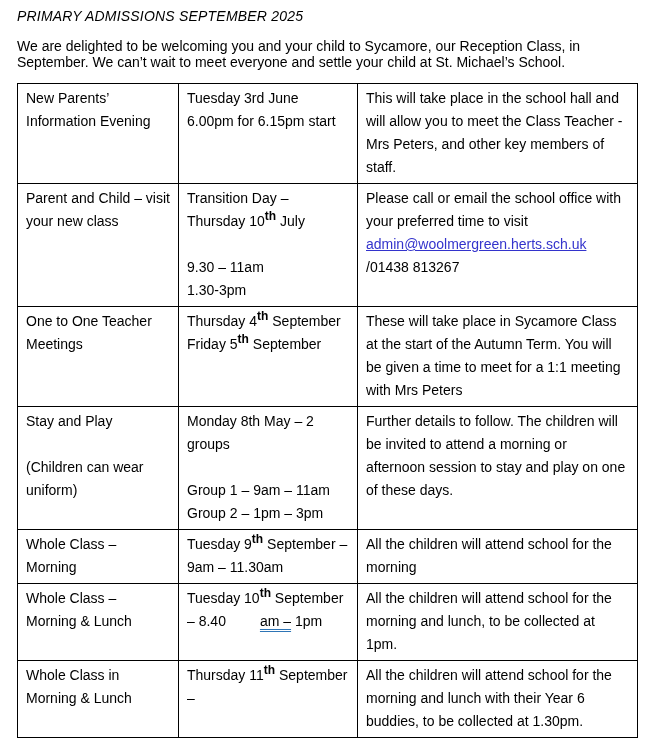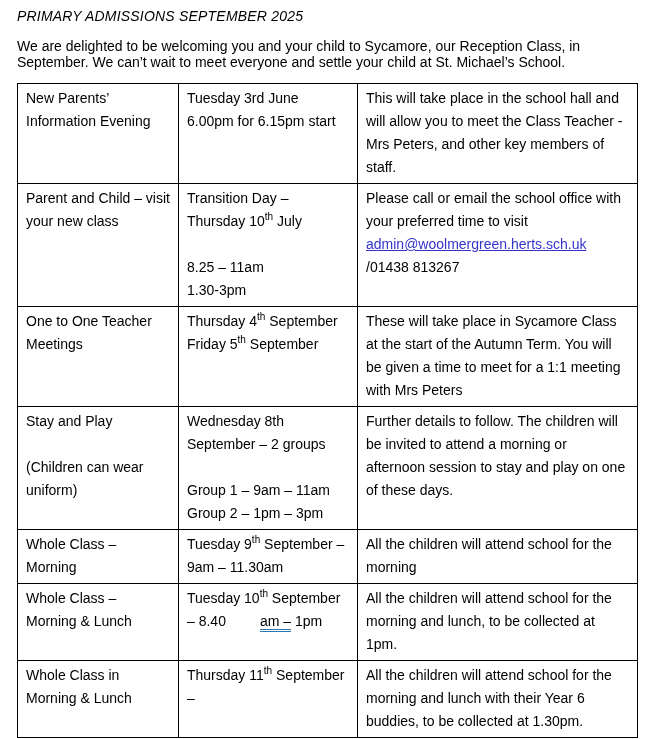--- a/index.html
+++ b/index.html
@@ -49,23 +49,24 @@
   }
   tr.r1 { height: 72px; }
   tr.r2 { height: 90px; }
   tr.r3 { height: 88px; }
   tr.r4 { height: 110px; }
   tr.r5 { height: 50px; }
   tr.r6 { height: 69px; }
   tr.r7 { height: 69px; }
   td .line { min-height: 23px; }
   sup {
-    font-size: 10px;
+    font-size: 12px;
     line-height: 0;
     vertical-align: super;
+    font-weight: bold;
   }
   a.email-link {
     color: var(--link, #3333cc);
     text-decoration: underline;
   }
   .grammar-mark {
     text-decoration: underline;
     text-decoration-style: double;
     text-decoration-color: var(--grammar, #2e75b6);
     text-underline-offset: 3px;
@@ -100,21 +101,21 @@
             <div class="line"><span>This will take place in the school hall and will allow you to meet the Class Teacher - Mrs Peters, and other key members of staff.</span></div>
           </td>
         </tr>
         <tr class="r2">
           <td>
             <div class="line"><span>Parent and Child – visit your new class</span></div>
           </td>
           <td>
             <div class="line"><span>Transition Day – Thursday 10</span><sup>th</sup><span> July</span></div>
             <div class="line">&nbsp;</div>
-            <div class="line"><span>8.25 – 11am</span></div>
+            <div class="line"><span>9.30 – 11am</span></div>
             <div class="line"><span>1.30-3pm</span></div>
           </td>
           <td>
             <div class="line"><span>Please call or email the school office with your preferred time to visit </span><a class="email-link" href="mailto:admin@woolmergreen.herts.sch.uk">admin@woolmergreen.herts.sch.uk</a><span> /01438 813267</span></div>
           </td>
         </tr>
         <tr class="r3">
           <td>
             <div class="line"><span>One to One Teacher Meetings</span></div>
           </td>
@@ -126,21 +127,21 @@
             <div class="line"><span>These will take place in Sycamore Class at the start of the Autumn Term. You will be given a time to meet for a 1:1 meeting with Mrs Peters</span></div>
           </td>
         </tr>
         <tr class="r4">
           <td>
             <div class="line"><span>Stay and Play</span></div>
             <div class="line">&nbsp;</div>
             <div class="line"><span>(Children can wear uniform)</span></div>
           </td>
           <td>
-            <div class="line"><span>Wednesday 8th September – 2 groups</span></div>
+            <div class="line"><span>Monday 8th May – 2 groups</span></div>
             <div class="line">&nbsp;</div>
             <div class="line"><span>Group 1 – 9am – 11am</span></div>
             <div class="line"><span>Group 2 – 1pm – 3pm</span></div>
           </td>
           <td>
             <div class="line"><span>Further details to follow. The children will be invited to attend a morning or afternoon session to stay and play on one of these days.</span></div>
           </td>
         </tr>
         <tr class="r5">
           <td>

